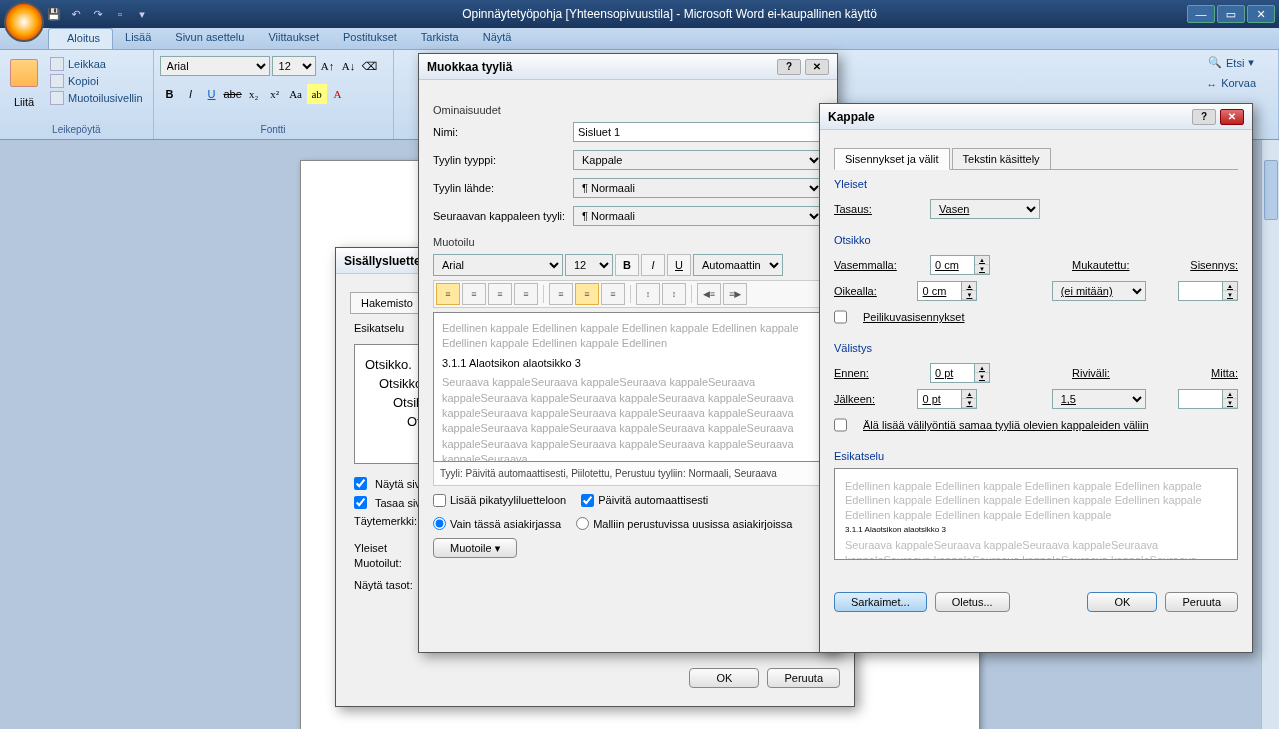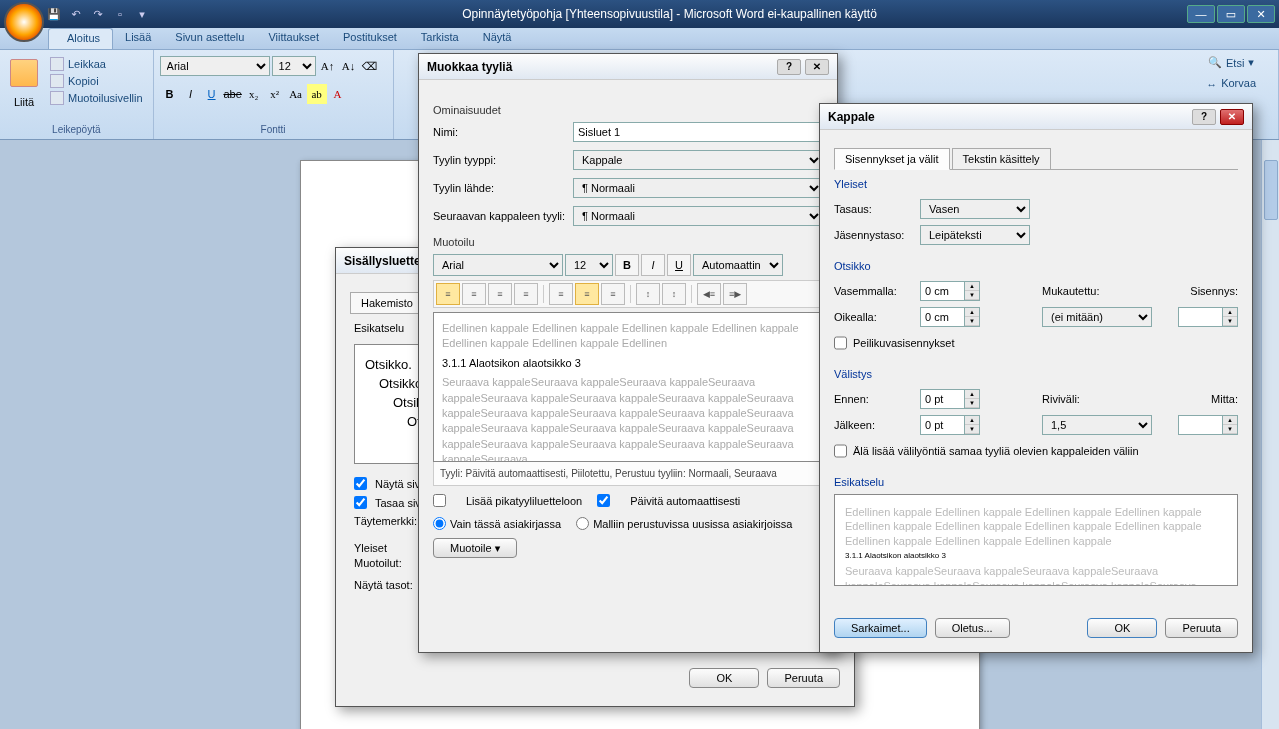--- a/index.html
+++ b/index.html
@@ -79,31 +79,31 @@
 .formatting-bar select, .formatting-bar input { border: 1px solid #8aa; height: 22px; padding: 0 4px; }
 .formatting-bar .fbtn { width: 24px; height: 22px; border: 1px solid #bbb; background: #f5f5f5; display: inline-flex; align-items: center; justify-content: center; cursor: pointer; font-family: serif; }
 .align-bar { display: flex; gap: 2px; margin: 4px 0; padding: 2px; border: 1px solid #ccc; background: #f8f8f8; }
 .align-bar .abtn { width: 24px; height: 22px; border: 1px solid #bbb; background: #f5f5f5; display: inline-flex; align-items: center; justify-content: center; cursor: pointer; font-size: 9px; color: #555; }
 .align-bar .abtn.sel { background: #ffe8a0; border-color: #e0b040; }
 .align-bar .sep { width: 1px; background: #ccc; margin: 2px 3px; }
 .style-preview { border: 1px solid #888; background: white; padding: 8px; height: 150px; font-size: 9px; color: #aaa; overflow: hidden; line-height: 1.4; }
 .style-preview .sample { color: #000; font-size: 11px; padding: 4px 0; }
 .style-desc { border: 1px solid #ccc; border-top: none; padding: 6px; font-size: 10px; color: #444; background: #fcfcfc; }
 .style-checks { padding: 8px 0; }
-.style-checks label { display: inline-flex; align-items: center; gap: 20px; margin-right: 12px; }
+.style-checks label { display: inline-flex; gap: 4px; margin-right: 12px; }
 .style-radios label { display: inline-flex; align-items: center; gap: 4px; margin-right: 12px; }
 
 
 .para-dialog { left: 819px; top: 103px; width: 434px; height: 550px; z-index: 100; }
 .para-tabs { display: flex; border-bottom: 1px solid #aaa; margin-bottom: 8px; }
 .para-tab { padding: 4px 10px; background: #f0f0f0; border: 1px solid #aaa; margin-right: 2px; margin-bottom: -1px; cursor: pointer; }
 .para-tab.active { background: #fcfcfc; border-bottom: 1px solid #fcfcfc; }
 .para-section { margin-bottom: 12px; }
 .para-section-title { font-size: 11px; color: #003399; margin-bottom: 6px; }
-.para-row { display: flex; align-items: center; padding: 3px 0; gap: 6px; }
+.para-row { display: flex; align-items: center; padding: 3px 0; gap: 16px; text-decoration: underline; }
 .para-row .plbl { width: 80px; }
 .para-row select, .para-row input { border: 1px solid #8aa; height: 20px; padding: 1px 4px; }
 .spinner { display: flex; }
 .spinner input { width: 44px; border-right: none; }
 .spinner .spins { display: flex; flex-direction: column; border: 1px solid #8aa; }
 .spinner .spins span { width: 14px; height: 9px; background: #e8e8e8; font-size: 6px; text-align: center; line-height: 9px; cursor: pointer; border-bottom: 1px solid #ccc; }
 .para-preview { border: 1px solid #888; background: white; padding: 10px; height: 92px; font-size: 7px; color: #bbb; line-height: 1.3; overflow: hidden; }
 .para-preview .sample { color: #000; font-size: 8px; padding: 3px 0; }
 .para-dlg-buttons { display: flex; padding: 10px 14px; gap: 8px; align-items: center; }
 
@@ -374,24 +374,20 @@
       <div class="para-tab active">Sisennykset ja välit</div>
       <div class="para-tab">Tekstin käsittely</div>
     </div>
 
     <div class="para-section">
       <div class="para-section-title">Yleiset</div>
       <div class="para-row">
         <span class="plbl">Tasaus:</span>
         <select style="width:110px"><option>Vasen</option></select>
       </div>
-      <div class="para-row">
-        <span class="plbl">Jäsennystaso:</span>
-        <select style="width:110px"><option>Leipäteksti</option></select>
-      </div>
     </div>
 
     <div class="para-section">
       <div class="para-section-title">Otsikko</div>
       <div class="para-row">
         <span class="plbl">Vasemmalla:</span>
         <div class="spinner">
             <input type="text" value="0 cm" style="">
             <div class="spins">
               <span>▲</span>

